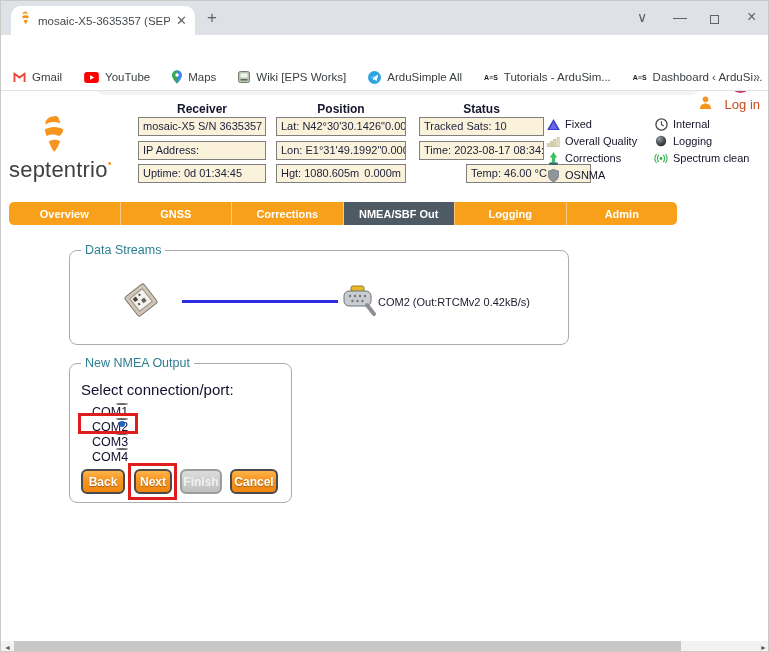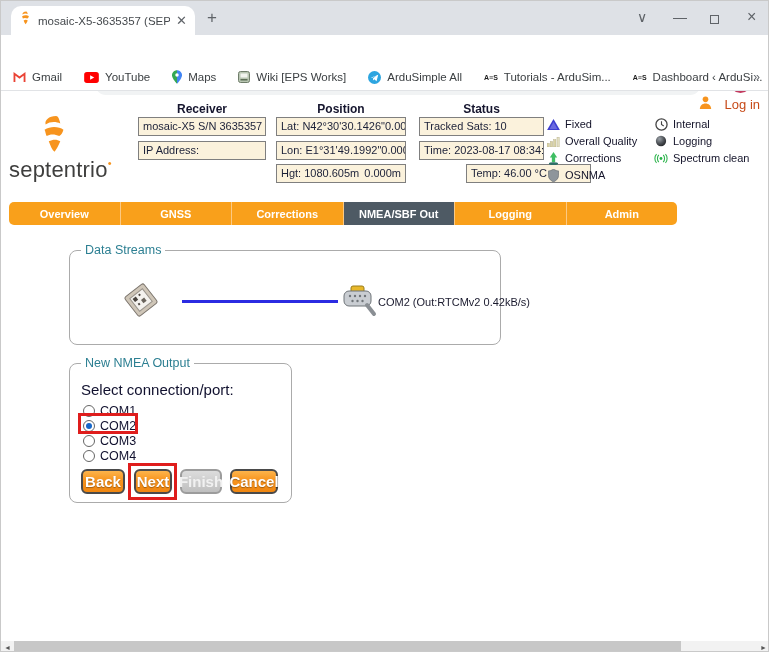--- a/index.html
+++ b/index.html
@@ -52,29 +52,29 @@
              font-weight:bold; font-size:11px; border-right:1px solid #fcc983; cursor:pointer; }
   .nav-tab:last-child { border-right:none; }
   .nav-tab.active { background:#4e5a64; }
   
   .fs { position:absolute; border:1px solid #ababab; border-radius:8px; background:#fff; }
   .fs-legend { position:absolute; top:-8px; left:11px; background:#fff; padding:0 4px;
                color:#2c7f92; font-size:12.5px; white-space:nowrap; }
   .ds-line { position:absolute; left:112px; top:49px; width:156px; height:3px; background:#2b2be2; }
   .ds-label { position:absolute; left:308px; top:45px; font-size:11px; color:#1a1a2e; white-space:nowrap; }
   .prompt { position:absolute; left:11px; top:17px; font-size:15px; color:#10102e; }
-  .opt { position:absolute; left:8px; display:flex; align-items:center; height:15px; }
+  .opt { position:absolute; left:17px; display:flex; align-items:flex-end; height:15px;flex-direction:column; }
   .radio { width:12px; height:12px; border-radius:50%; border:1px solid #666; background:#fff; }
   .radio.checked { position:relative; }
   .radio.checked::after { content:""; position:absolute; left:2px; top:2px; width:6px; height:6px;
                           border-radius:50%; background:#1667c9; }
   .opt span { font-size:12.5px; color:#10102e; margin-left:5px; }
   .btn { position:absolute; top:468px; height:25px; border:2px solid #4a4a4a; border-radius:6px;
          background:linear-gradient(#fdb44b,#f7941e 45%,#ef8610); color:#fff; font-weight:bold;
-         font-size:15px; text-shadow:0 1px 1px rgba(0,0,0,.35);
+         font-size:12px; text-shadow:0 1px 1px rgba(0,0,0,.35);
          display:flex; align-items:center; justify-content:center; cursor:pointer; }
   .btn.disabled { background:linear-gradient(#dcdcdc,#bfbfbf); border-color:#9c9c9c;
                   color:#f1f1f1; text-shadow:none; cursor:default; }
   .hl { position:absolute; border:3px solid #df1d1c; pointer-events:none; z-index:6; }
   
   .hscroll { position:absolute; left:0; top:640px; width:769px; height:12px; background:#f2f2f2; }
   .hthumb { position:absolute; left:13px; top:0; width:667px; height:12px; background:#c7c7c7; }
   .harrow { position:absolute; top:0; width:13px; height:12px; font-size:7px; color:#555;
             display:flex; align-items:center; justify-content:center; }
 </style>
@@ -220,20 +220,23 @@
   <div class="coltitle" style="left:137px; width:128px;">Receiver</div>
   <div class="coltitle" style="left:275px; width:130px;">Position</div>
   <div class="coltitle" style="left:418px; width:125px;">Status</div>
 
   <div class="fieldbox" style="left:137px; top:116px; width:128px;">
       <span>mosaic-X5 S/N 3635357</span>
     </div>
   <div class="fieldbox" style="left:137px; top:140px; width:128px;">
       <span>IP Address:</span>
     </div>
+  <div class="fieldbox" style="left:137px; top:163px; width:128px;">
+      <span>Uptime: 0d 01:34:45</span>
+    </div>
 
   <div class="fieldbox" style="left:275px; top:116px; width:130px;">
       <span>Lat:  N42°30'30.1426"</span>
       <span>0.000m</span>
     </div>
   <div class="fieldbox" style="left:275px; top:140px; width:130px;">
       <span>Lon: E1°31'49.1992"</span>
       <span>0.000m</span>
     </div>
   <div class="fieldbox" style="left:275px; top:163px; width:130px;">
@@ -333,21 +336,21 @@
 
   <div class="nav">
     <div class="nav-tab">Overview</div>
     <div class="nav-tab">GNSS</div>
     <div class="nav-tab">Corrections</div>
     <div class="nav-tab active">NMEA/SBF Out</div>
     <div class="nav-tab">Logging</div>
     <div class="nav-tab">Admin</div>
   </div>
 
-  <div class="fs" style="left:68px; top:249px; width:432px; height:95px;">
+  <div class="fs" style="left:68px; top:249px; width:500px; height:95px;">
     <span class="fs-legend">Data Streams</span>
     <span style="position:absolute; left:52px; top:30px;">
       <svg width="38" height="38" viewBox="0 0 38 38">
           <g transform="rotate(-38 19 19)">
             <rect x="7" y="7" width="24" height="24" rx="2" fill="#cfc6b8" stroke="#7b746c"></rect>
             <rect x="11" y="11" width="16" height="16" fill="#f4f2ee" stroke="#9a948c"></rect>
             <rect x="13" y="13" width="4" height="4" fill="#4a443e"></rect>
             <rect x="20" y="13" width="2" height="2" fill="#4a443e"></rect>
             <rect x="14" y="20" width="2" height="2" fill="#4a443e"></rect>
             <rect x="19" y="19" width="4" height="4" fill="#6a645c"></rect>

